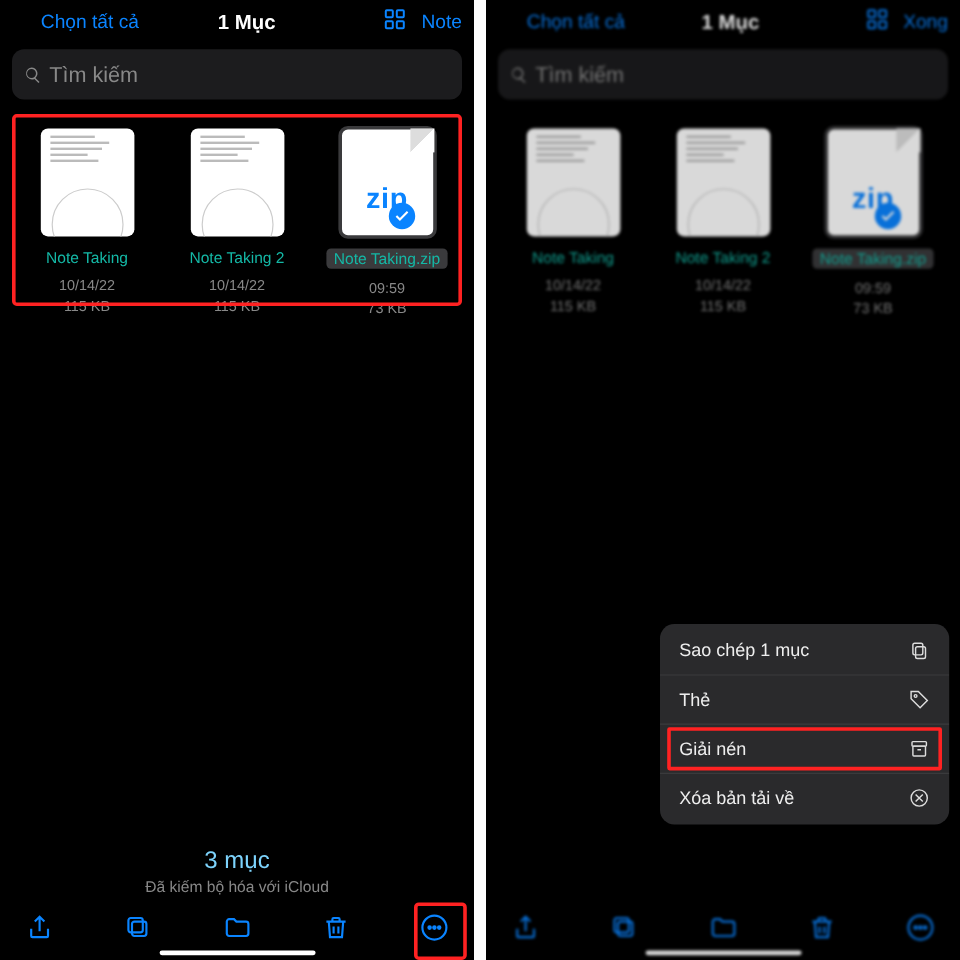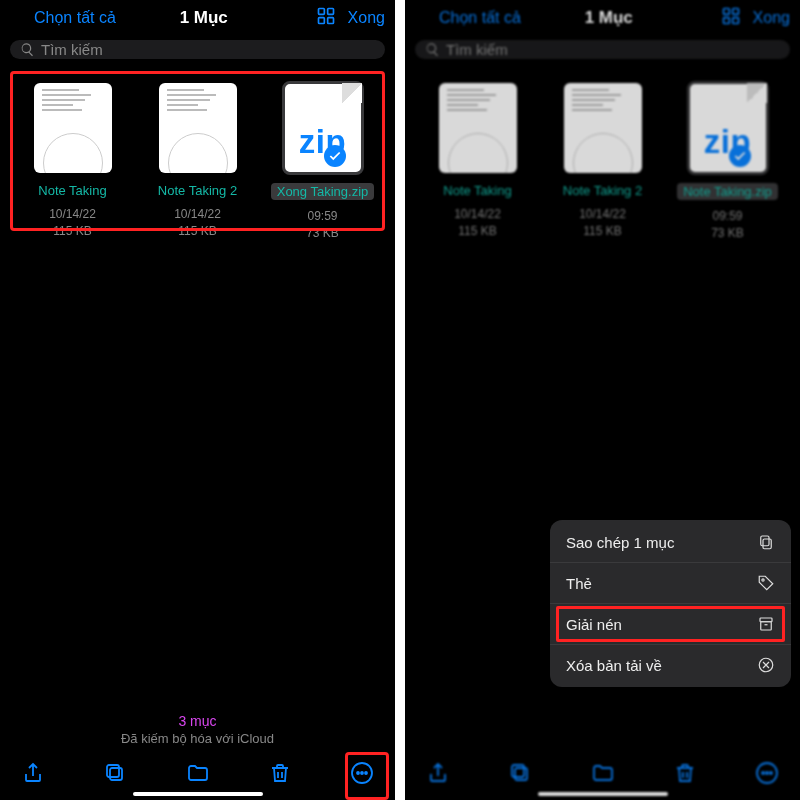--- a/index.html
+++ b/index.html
@@ -49,25 +49,25 @@
     color: var(--text);
     font-weight: 600;
     font-size: 17px;
   }
   .grid-icon { width: 20px; height: 20px; }
   .grid-icon rect { fill: none; stroke: var(--accent); stroke-width: 2; }
   .search {
     margin: 6px 10px;
     background: var(--search-bg);
     border-radius: 10px;
-    height: 19px;
+    height: 42px;
     display: flex; align-items: center;
     padding: 0 10px;
     color: var(--text-dim);
-    font-size: 15px;
+    font-size: 18px;
     gap: 6px;
   }
   .search svg { width: 15px; height: 15px; fill: var(--text-dim); }
   .files-wrap { position: relative; }
   .files {
     display: flex;
     gap: 16px;
     padding: 18px 18px 10px 18px;
   }
   .file {
@@ -107,40 +107,40 @@
     border-radius: 6px;
     position: relative;
     box-shadow: 0 1px 4px rgba(0,0,0,.6);
     display:flex; align-items:center; justify-content:center;
   }
   .zip-icon .fold {
     position:absolute; top:0; right:0; width:20px; height:20px;
     background: linear-gradient(135deg, #ddd 0%, #ddd 50%, #fff 50%);
   }
   .zip-text {
-    font-size: 33px; font-weight: 700; color: var(--accent);
+    font-size: 24px; font-weight: 700; color: var(--accent);
     letter-spacing: 0.5px;
     margin-top: 27px;
   }
   .zip-check {
     position:absolute; bottom:6px; right:16px;
     width:22px; height:22px; border-radius:50%;
     background: var(--accent);
     display:flex;align-items:center;justify-content:center;
   }
   .zip-check svg{width:14px;height:14px;fill:#fff;}
   .file.selected .name-row { background:#3a3a3c; border-radius:4px; padding:1px 6px;}
   .file.selected .zip-icon { outline:3px solid #3a3a3c; outline-offset:-1px; }
   .name-row { font-size:13px; margin-top:10px; color:#14b8a6; white-space:nowrap; text-align:center; }
   .meta { font-size: 12px; color: var(--text-dim); line-height:1.4; text-align:center; margin-top:8px;}
   .footer-text {
     text-align:center; font-size:13px; color:var(--text-dim);
     margin-bottom:6px;
   }
-  .footer-text .count { color:#d946ef; font-size:14px; display:block; margin-bottom:2px;}
+  .footer-text .count { color:#7dd3fc; font-size:20px; display:block; margin-bottom:2px;}
   .spacer { flex:1; }
   .toolbar {
     display:flex; justify-content:space-between; align-items:center;
     padding: 8px 20px 6px 20px;
   }
   .toolbar .tbtn { width:26px; height:26px; display:flex; align-items:center; justify-content:center;}
   .toolbar svg { width:24px; height:24px; stroke:var(--accent); fill:none; stroke-width:1.8;}
   .home-ind { width:130px; height:4px; background:#fff; border-radius:3px; margin: 0 auto 4px auto;}
   .red-box { position:absolute; border:3px solid var(--highlight-red); pointer-events:none; border-radius:4px;}
   .context-menu {
@@ -180,21 +180,21 @@
       <div class="title">1 Mục</div>
       <div class="right">
         <span>
           <svg class="grid-icon" viewBox="0 0 24 24">
               <rect x="3" y="3" width="7" height="7" rx="1"></rect>
               <rect x="14" y="3" width="7" height="7" rx="1"></rect>
               <rect x="3" y="14" width="7" height="7" rx="1"></rect>
               <rect x="14" y="14" width="7" height="7" rx="1"></rect>
             </svg>
         </span>
-        <span>Xong</span>
+        <span>Note</span>
       </div>
     </div>
 
     <div class="search">
       <svg viewBox="0 0 24 24">
           <path d="M10 2a8 8 0 015.3 13.9l5.4 5.4-1.4 1.4-5.4-5.4A8 8 0 1110 2zm0 2a6 6 0 100 12 6 6 0 000-12z"></path>
         </svg>
       <span>Tìm kiếm</span>
     </div>
 
@@ -237,21 +237,21 @@
         <div class="file selected">
           <div class="zip-icon">
             <div class="fold"></div>
             <span class="zip-text">zip</span>
             <div class="zip-check">
               <svg viewBox="0 0 24 24">
                   <path d="M4 12l5 5L20 6" stroke="#fff" stroke-width="3" fill="none"></path>
                 </svg>
             </div>
           </div>
-          <div class="name-row">Xong Taking.zip</div>
+          <div class="name-row">Note Taking.zip</div>
           <div class="meta">
             <div>09:59</div>
             <div>73 KB</div>
           </div>
         </div>
       </div>
       <div class="red-box" style="top:6px; left:10px; right:10px; height:160px;"></div>
     </div>
 
     <div class="spacer"></div>

